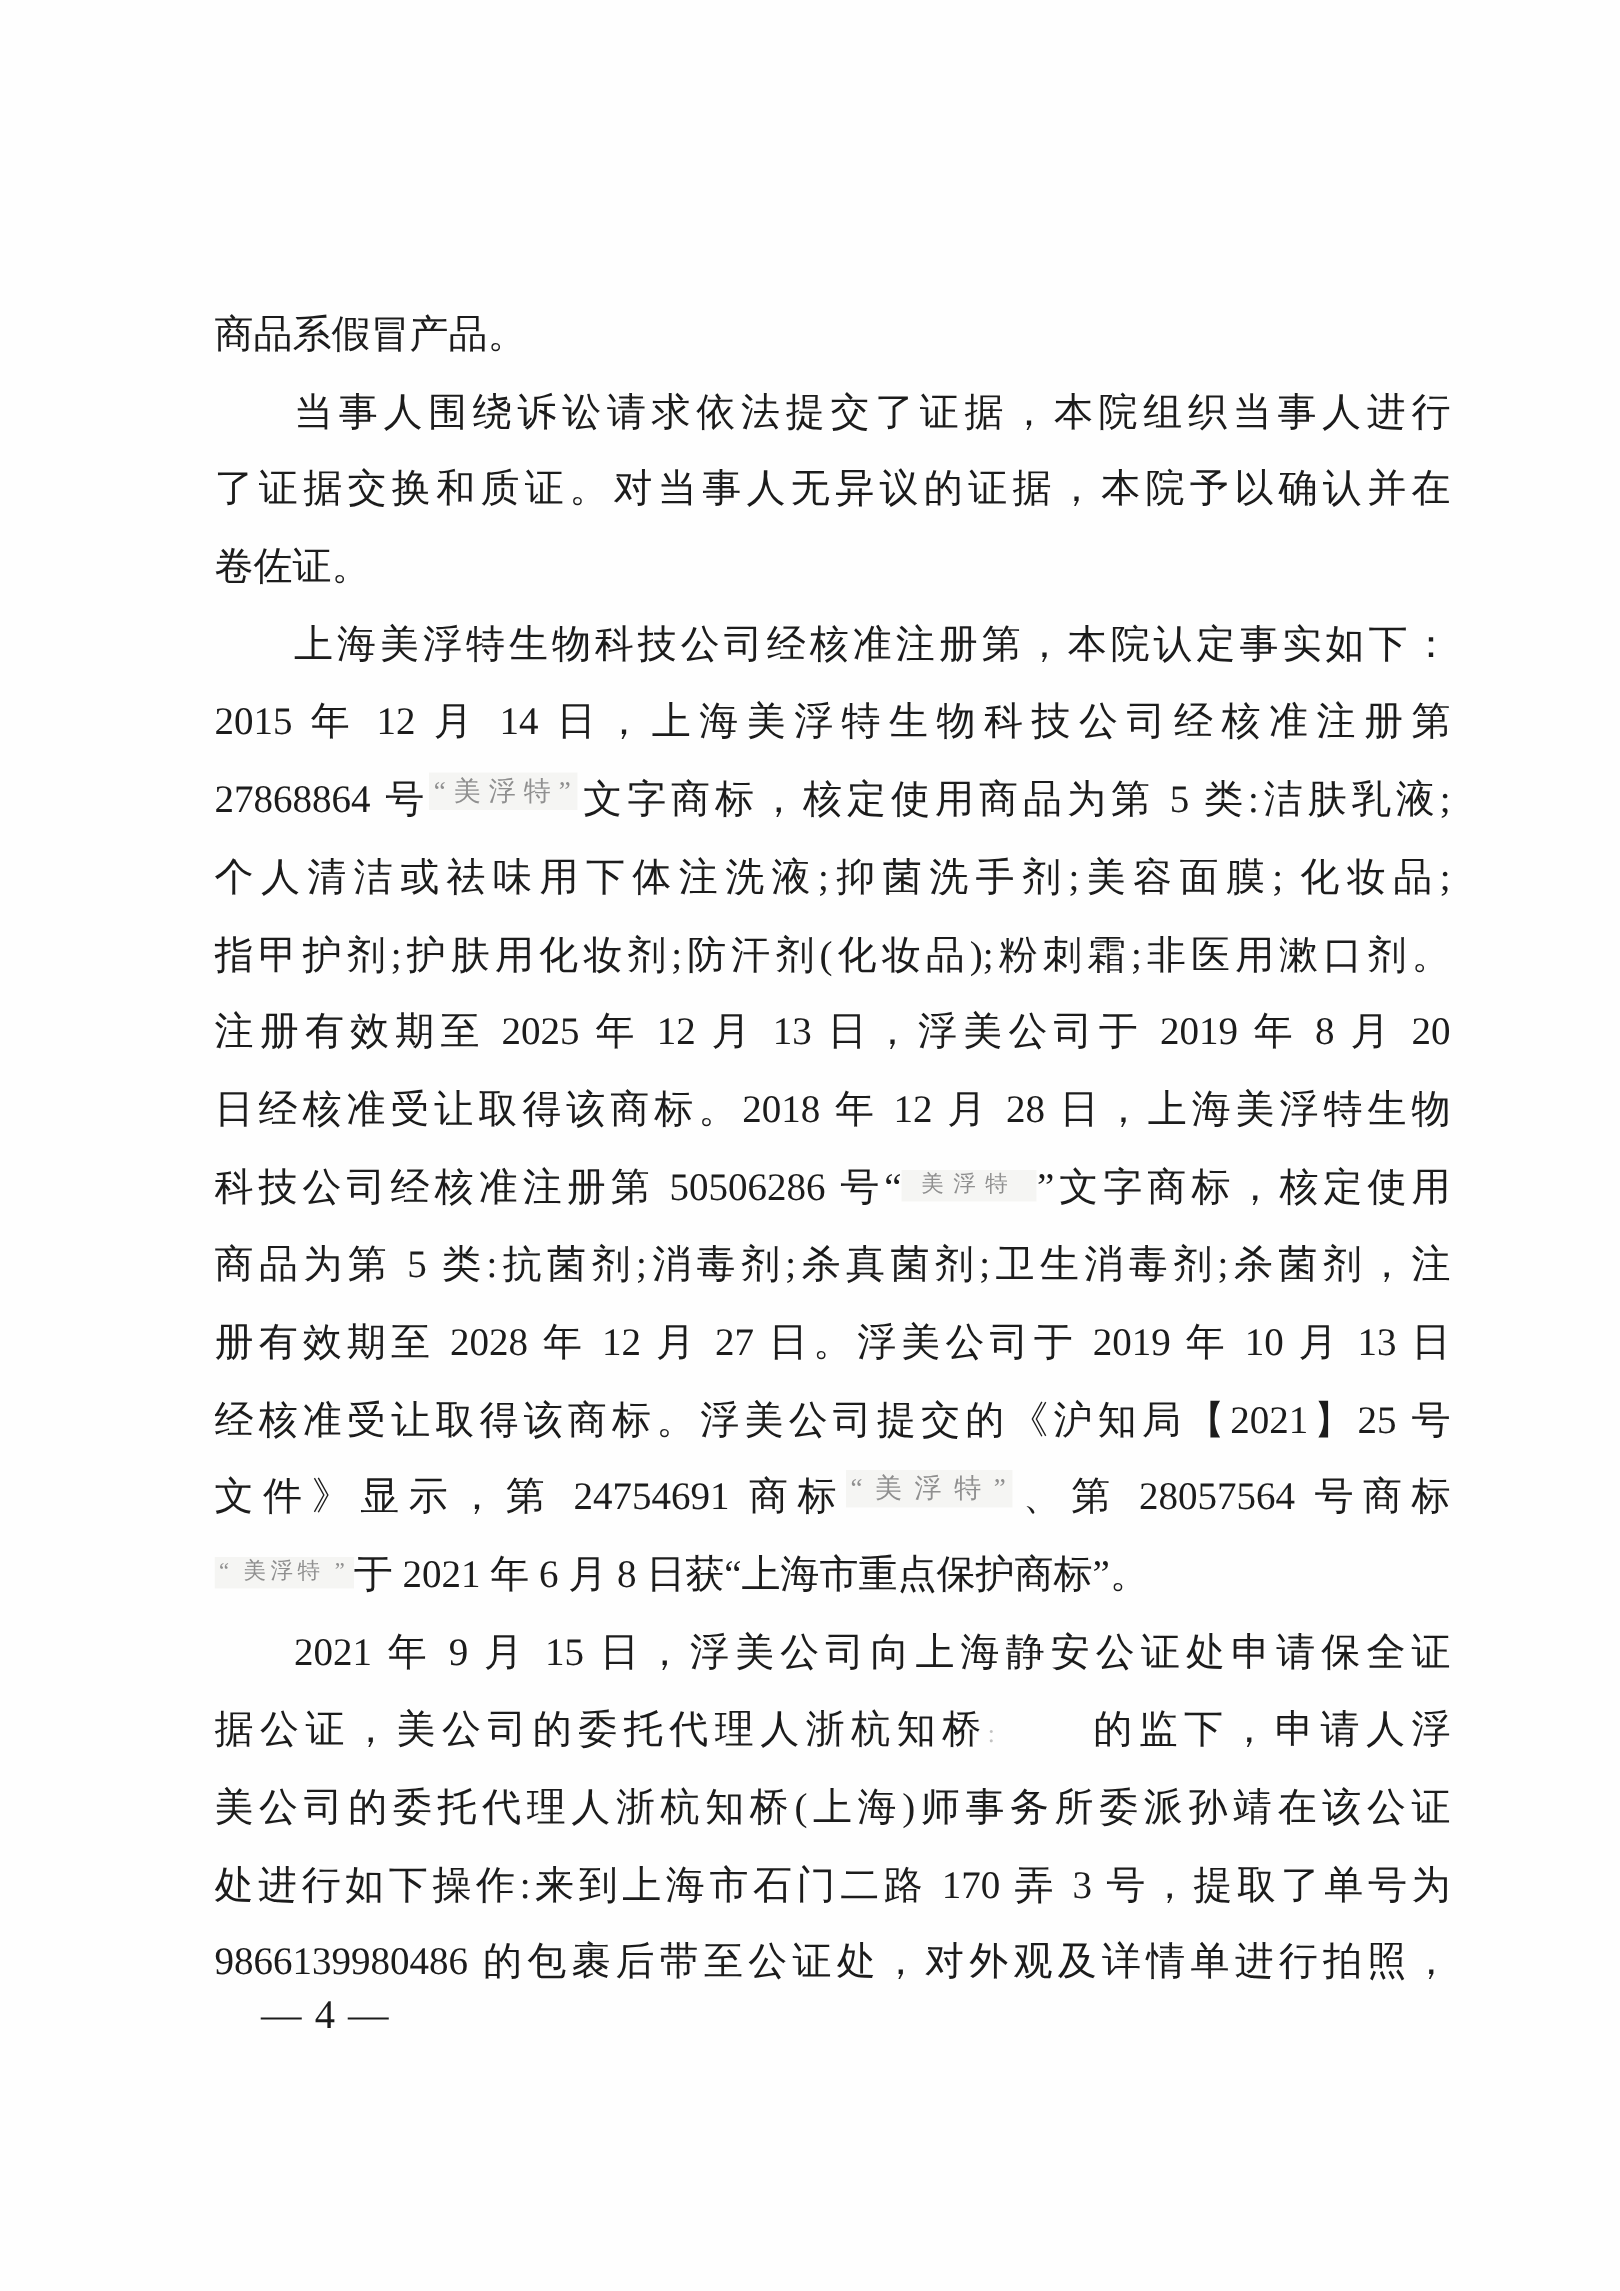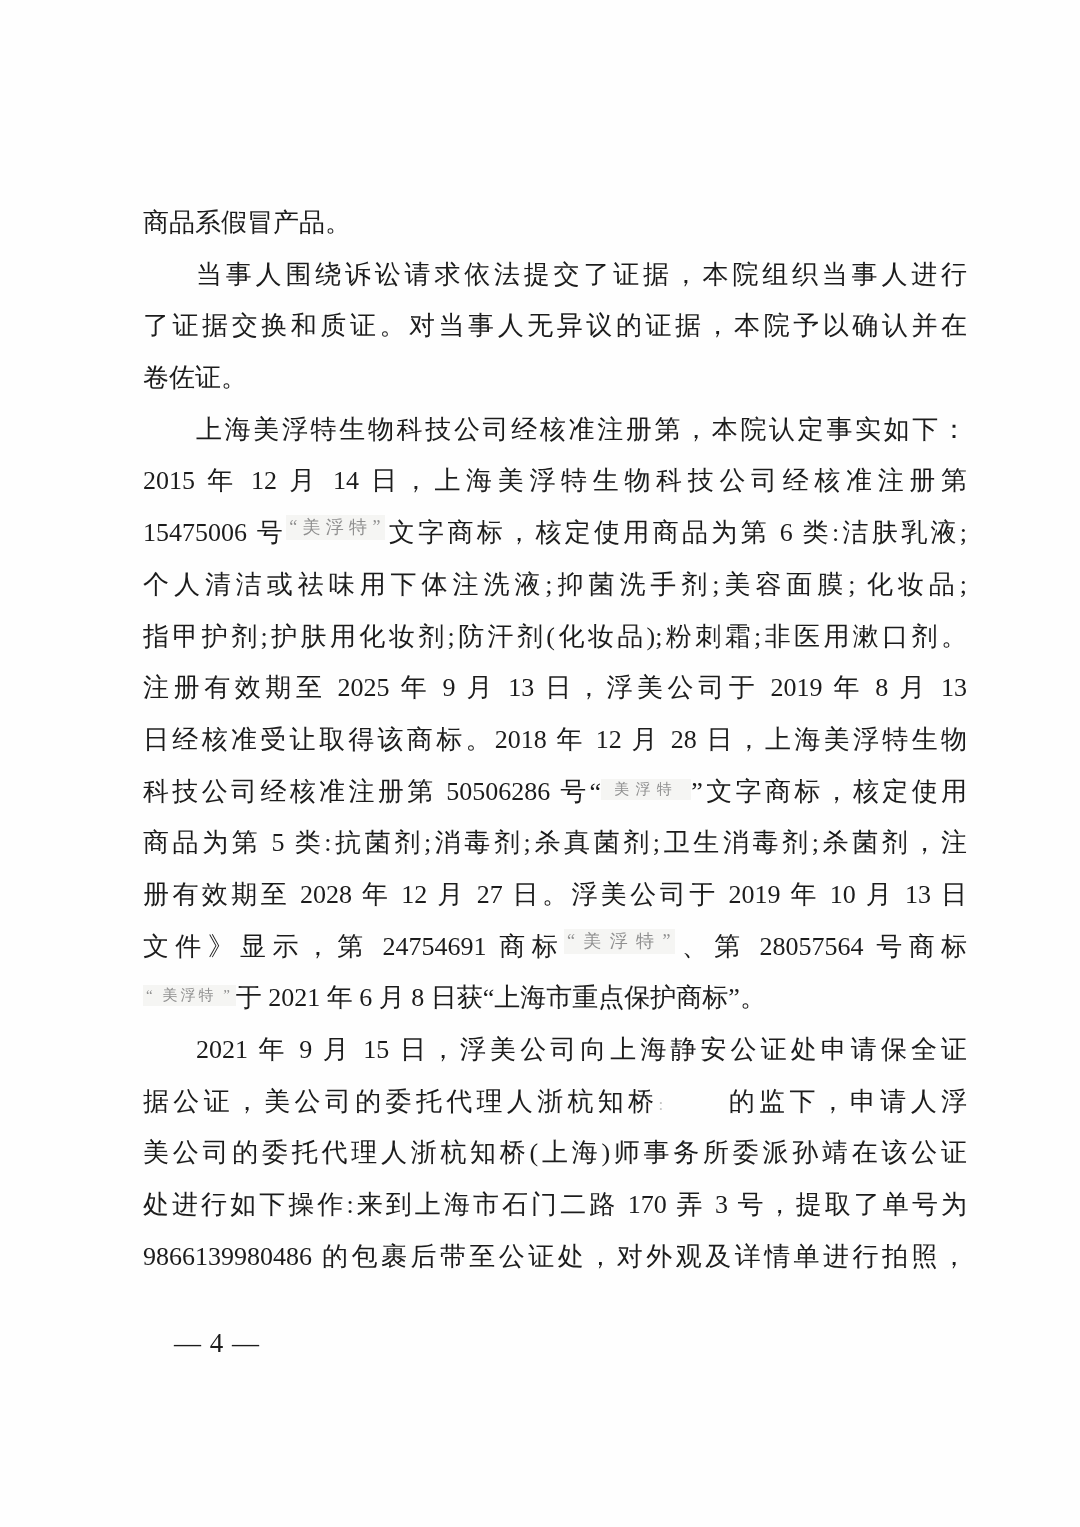--- a/index.html
+++ b/index.html
@@ -80,28 +80,29 @@
 <body>
 
 <div class="page">
   <div class="content" id="doc-body">
       <div class="line short"><span class="run">商品系假冒产品。</span></div>
       <div class="line indent"><span class="run">当事人围绕诉讼请求依法提交了证据，本院组织当事人进行</span></div>
       <div class="line"><span class="run">了证据交换和质证。对当事人无异议的证据，本院予以确认并在</span></div>
       <div class="line short"><span class="run">卷佐证。</span></div>
       <div class="line indent"><span class="run">上海美浮特生物科技公司经核准注册第，本院认定事实如下：</span></div>
       <div class="line"><span class="run">2015 年 12 月 14 日，上海美浮特生物科技公司经核准注册第</span></div>
-      <div class="line"><span class="run">15475006 号</span><span class="tm">“美浮特”</span><span class="run">文字商标，核定使用商品为第 6 类:洁肤乳液;</span></div>
+      <div class="line"><span class="run">27868864 号</span><span class="tm">“美浮特”</span><span class="run">文字商标，核定使用商品为第 5 类:洁肤乳液;</span></div>
       <div class="line"><span class="run">个人清洁或祛味用下体注洗液;抑菌洗手剂;美容面膜; 化妆品;</span></div>
       <div class="line"><span class="run">指甲护剂;护肤用化妆剂;防汗剂(化妆品);粉刺霜;非医用漱口剂。</span></div>
-      <div class="line"><span class="run">注册有效期至 2025 年 9 月 13 日，浮美公司于 2019 年 8 月 13</span></div>
+      <div class="line"><span class="run">注册有效期至 2025 年 12 月 13 日，浮美公司于 2019 年 8 月 20</span></div>
       <div class="line"><span class="run">日经核准受让取得该商标。2018 年 12 月 28 日，上海美浮特生物</span></div>
       <div class="line"><span class="run">科技公司经核准注册第 50506286 号“</span><span class="tm tm-large"> 美浮特 </span><span class="run">”文字商标，核定使用</span></div>
       <div class="line"><span class="run">商品为第 5 类:抗菌剂;消毒剂;杀真菌剂;卫生消毒剂;杀菌剂，注</span></div>
       <div class="line"><span class="run">册有效期至 2028 年 12 月 27 日。浮美公司于 2019 年 10 月 13 日</span></div>
+      <div class="line"><span class="run">经核准受让取得该商标。浮美公司提交的《沪知局【2021】25 号</span></div>
       <div class="line"><span class="run">文件》显示，第 24754691 商标</span><span class="tm">“美浮特”</span><span class="run">、第 28057564 号商标</span></div>
       <div class="line short"><span class="tm tm-large">“ 美浮特 ”</span><span class="run">于 2021 年 6 月 8 日获“上海市重点保护商标”。</span></div>
       <div class="line indent"><span class="run">2021 年 9 月 15 日，浮美公司向上海静安公证处申请保全证</span></div>
       <div class="line"><span class="run">据公证，美公司的委托代理人浙杭知桥</span><span class="redact">:</span><span class="run">的监下，申请人浮</span></div>
       <div class="line"><span class="run">美公司的委托代理人浙杭知桥(上海)师事务所委派孙靖在该公证</span></div>
       <div class="line"><span class="run">处进行如下操作:来到上海市石门二路 170 弄 3 号，提取了单号为</span></div>
       <div class="line"><span class="run">9866139980486 的包裹后带至公证处，对外观及详情单进行拍照，</span></div>
     </div>
   <div class="footer">— 4 —</div>
 </div>

